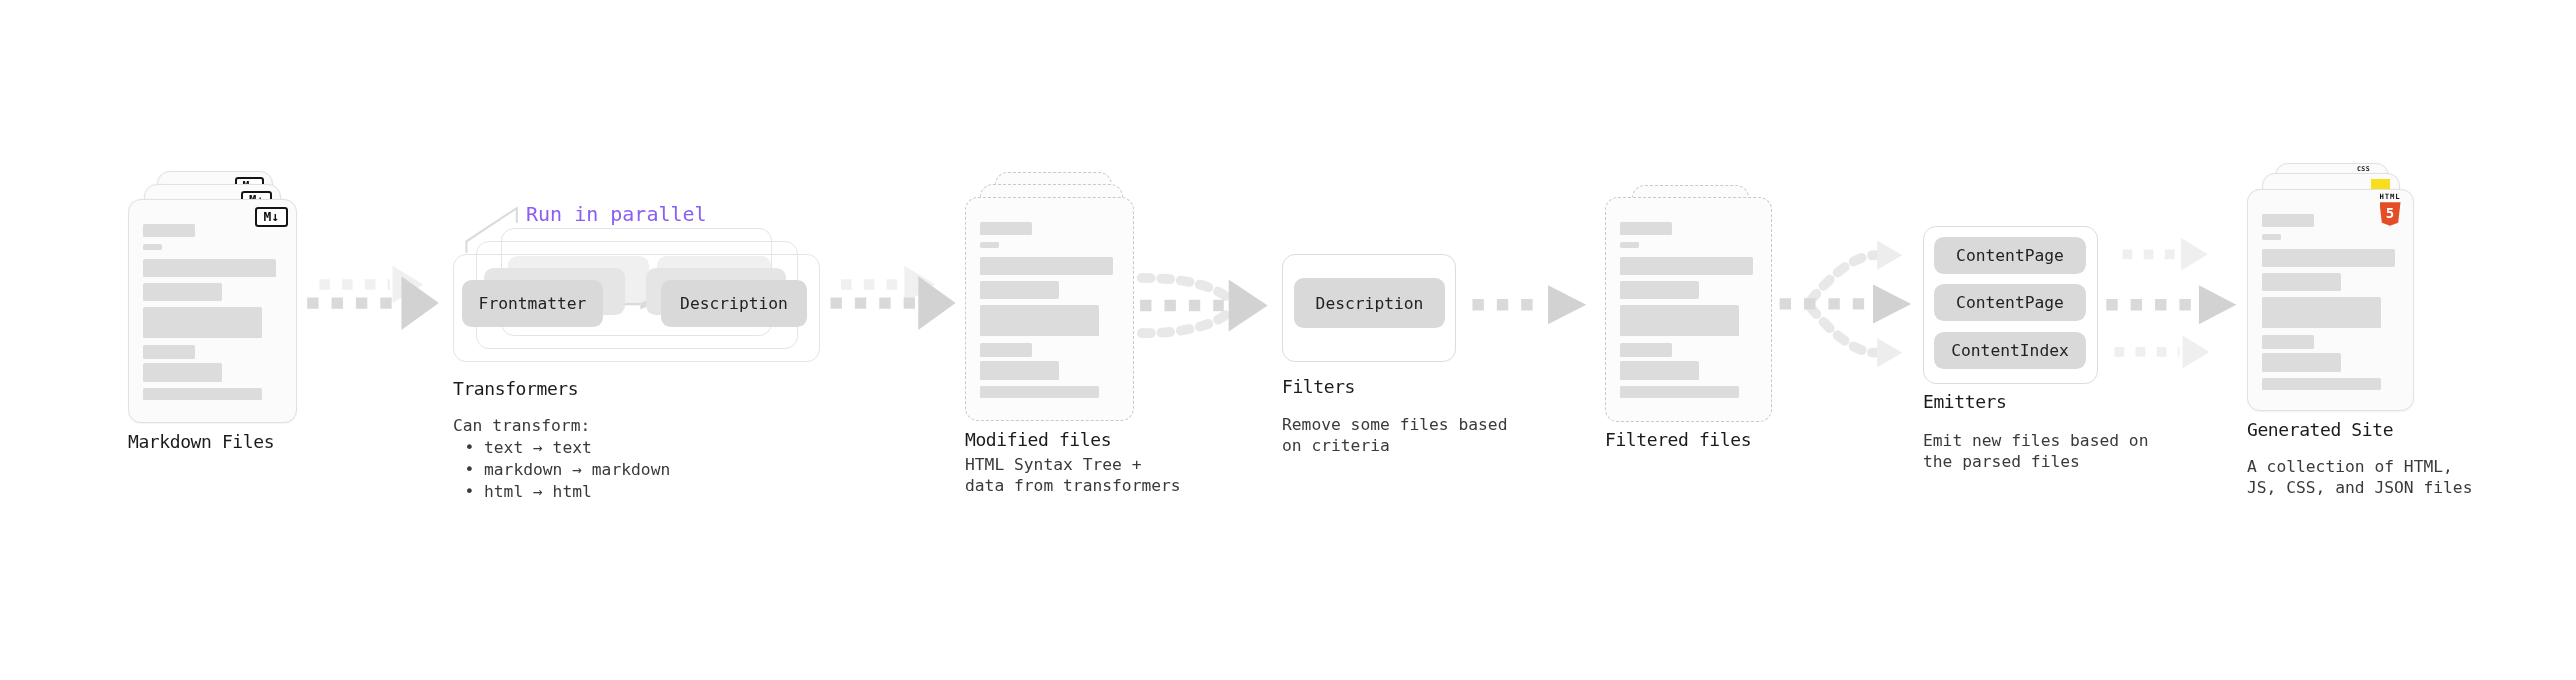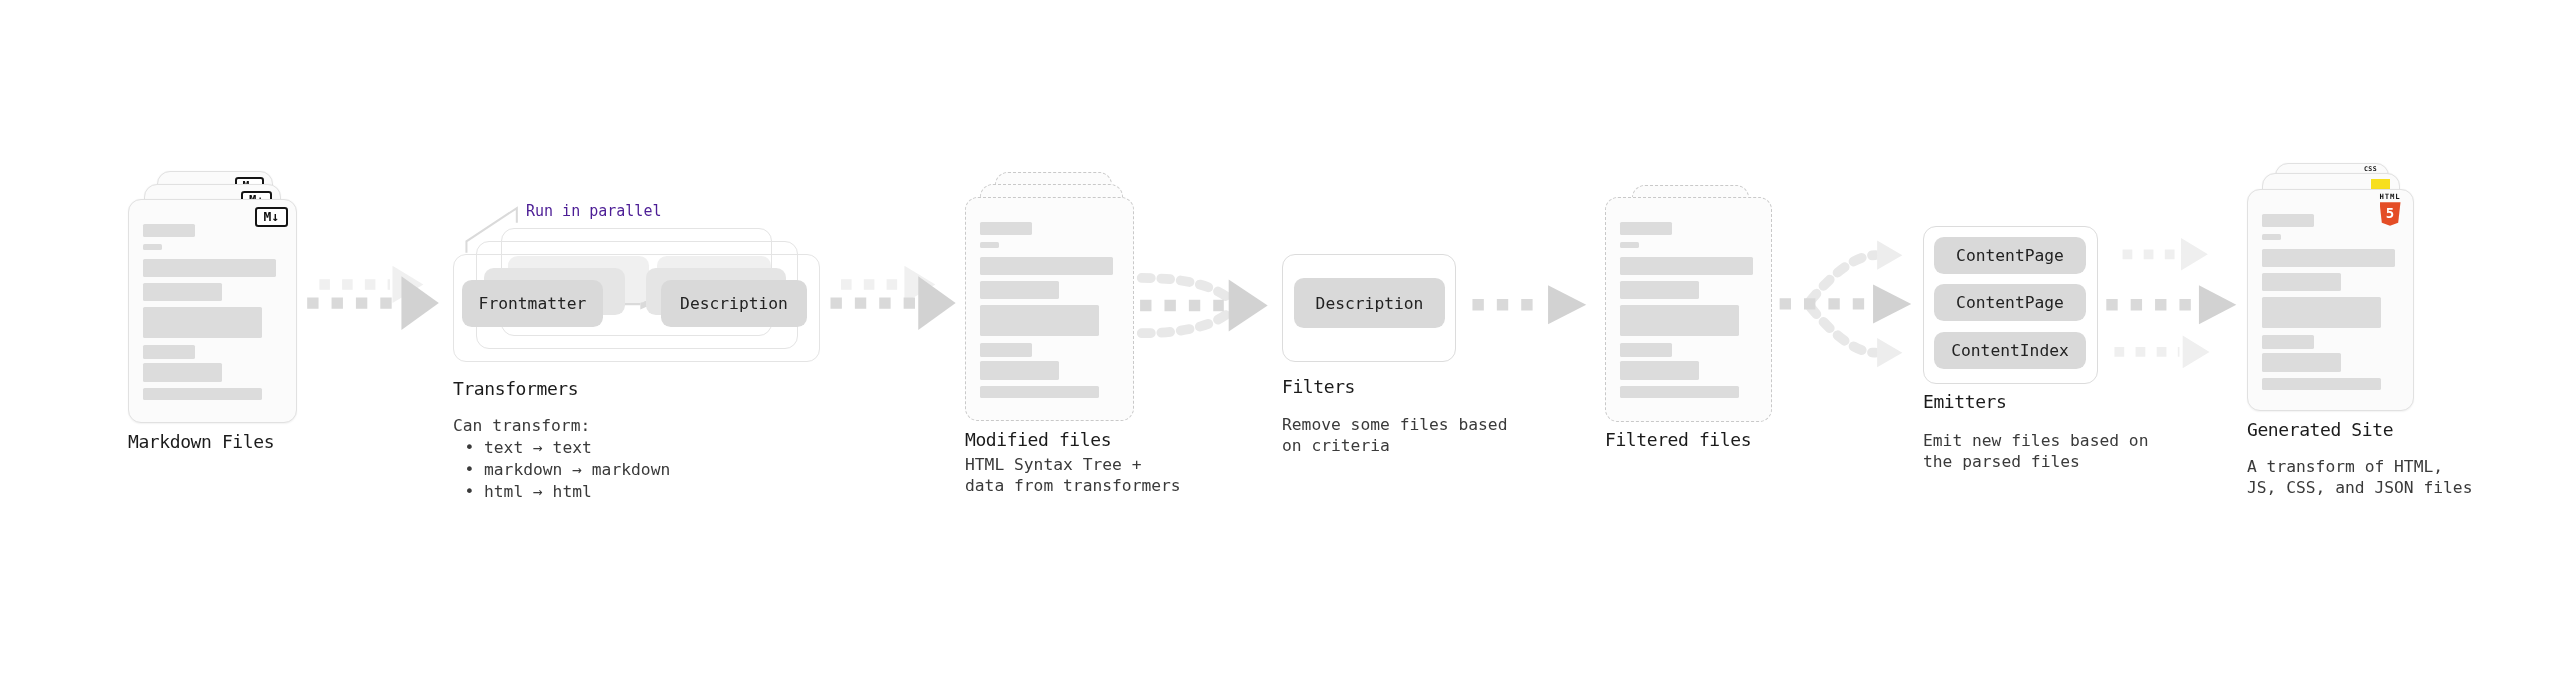--- a/index.html
+++ b/index.html
@@ -20,39 +20,39 @@
   .l4{top:83px;width:79px;height:18px}
   .l5{top:107px;width:119px;height:31px}
   .l6{top:145px;width:52px;height:14px}
   .l7{top:163px;width:79px;height:18.7px}
   .l8{top:188px;width:119px;height:12.2px}
 
   
   .ntitle{position:absolute;font-size:18px;font-weight:500;color:#1b1b1b;white-space:nowrap;letter-spacing:-0.4px}
   .ndesc{position:absolute;font-size:16.3px;color:#3a3a3a;line-height:22px;white-space:nowrap}
   .ndesc .indent{padding-left:11.4px}
-  .annot{position:absolute;font-size:15px;color:#4c1d95;white-space:nowrap}
+  .annot{position:absolute;font-size:20px;color:#8b5cf6;white-space:nowrap}
 
   
   .frame{position:absolute;border:1.6px solid #e4e4e4;border-radius:13px;background:transparent}
   .frame.em{border-color:#dcdcdc}
 
   
   .gbox{position:absolute;background:#d9d9d9;border-radius:9.8px;display:flex;align-items:center;
         justify-content:center;font-size:16.3px;font-weight:400;color:#222;white-space:nowrap}
   .gbox.ghost1{background:#e5e5e5}
   .gbox.ghost2{background:#f0f0f0}
 
   
   .mdbadge{position:absolute;right:8.1px;top:6.5px;width:33px;height:20.3px;background:#fff;
            border:2.4px solid #141414;border-radius:3.3px;display:flex;align-items:center;
            justify-content:center;font-size:13px;font-weight:bold;color:#111;box-sizing:border-box}
 
   
-  .cssbadge{position:absolute;right:6px;top:1.6px;width:18px;text-align:left}
+  .cssbadge{position:absolute;right:13px;top:1.6px;width:18px;text-align:left}
   .cssbadge .txt{font-size:6.5px;font-weight:bold;color:#111;line-height:6.5px;letter-spacing:0.4px}
   .cssbadge .bar{height:3.3px;background:#2965f1;margin-top:0.8px;border-radius:0.8px}
   .jsbadge{position:absolute;right:9px;top:4.9px;width:19.5px;height:18px;background:#f7df1e}
   .html5{position:absolute;right:9px;top:3.3px;width:28px;text-align:center}
   .html5 .word{font-size:7.3px;font-weight:800;color:#111;letter-spacing:0.8px;line-height:8.1px}
   .html5 .shield{width:21px;height:23.6px;margin:0.8px auto 0;background:#e44d26;
                  clip-path:polygon(0 0,100% 0,89% 87%,50% 100%,11% 87%);
                  display:flex;align-items:center;justify-content:center;
                  color:#fff;font-size:14px;font-weight:bold;line-height:23.6px}
 
@@ -245,19 +245,19 @@
       <div class="sk l2"></div>
       <div class="sk l3"></div>
       <div class="sk l4"></div>
       <div class="sk l5"></div>
       <div class="sk l6"></div>
       <div class="sk l7"></div>
       <div class="sk l8"></div>
     </div>
     <div class="ntitle" style="left:2247px;top:419px">Generated Site</div>
     <div class="ndesc" style="left:2247px;top:456px;line-height:21px">
-      <div>A transform of HTML,</div>
+      <div>A collection of HTML,</div>
       <div>JS, CSS, and JSON files</div>
     </div>
   </div>
 
 </div>
 
 
 </body></html>

